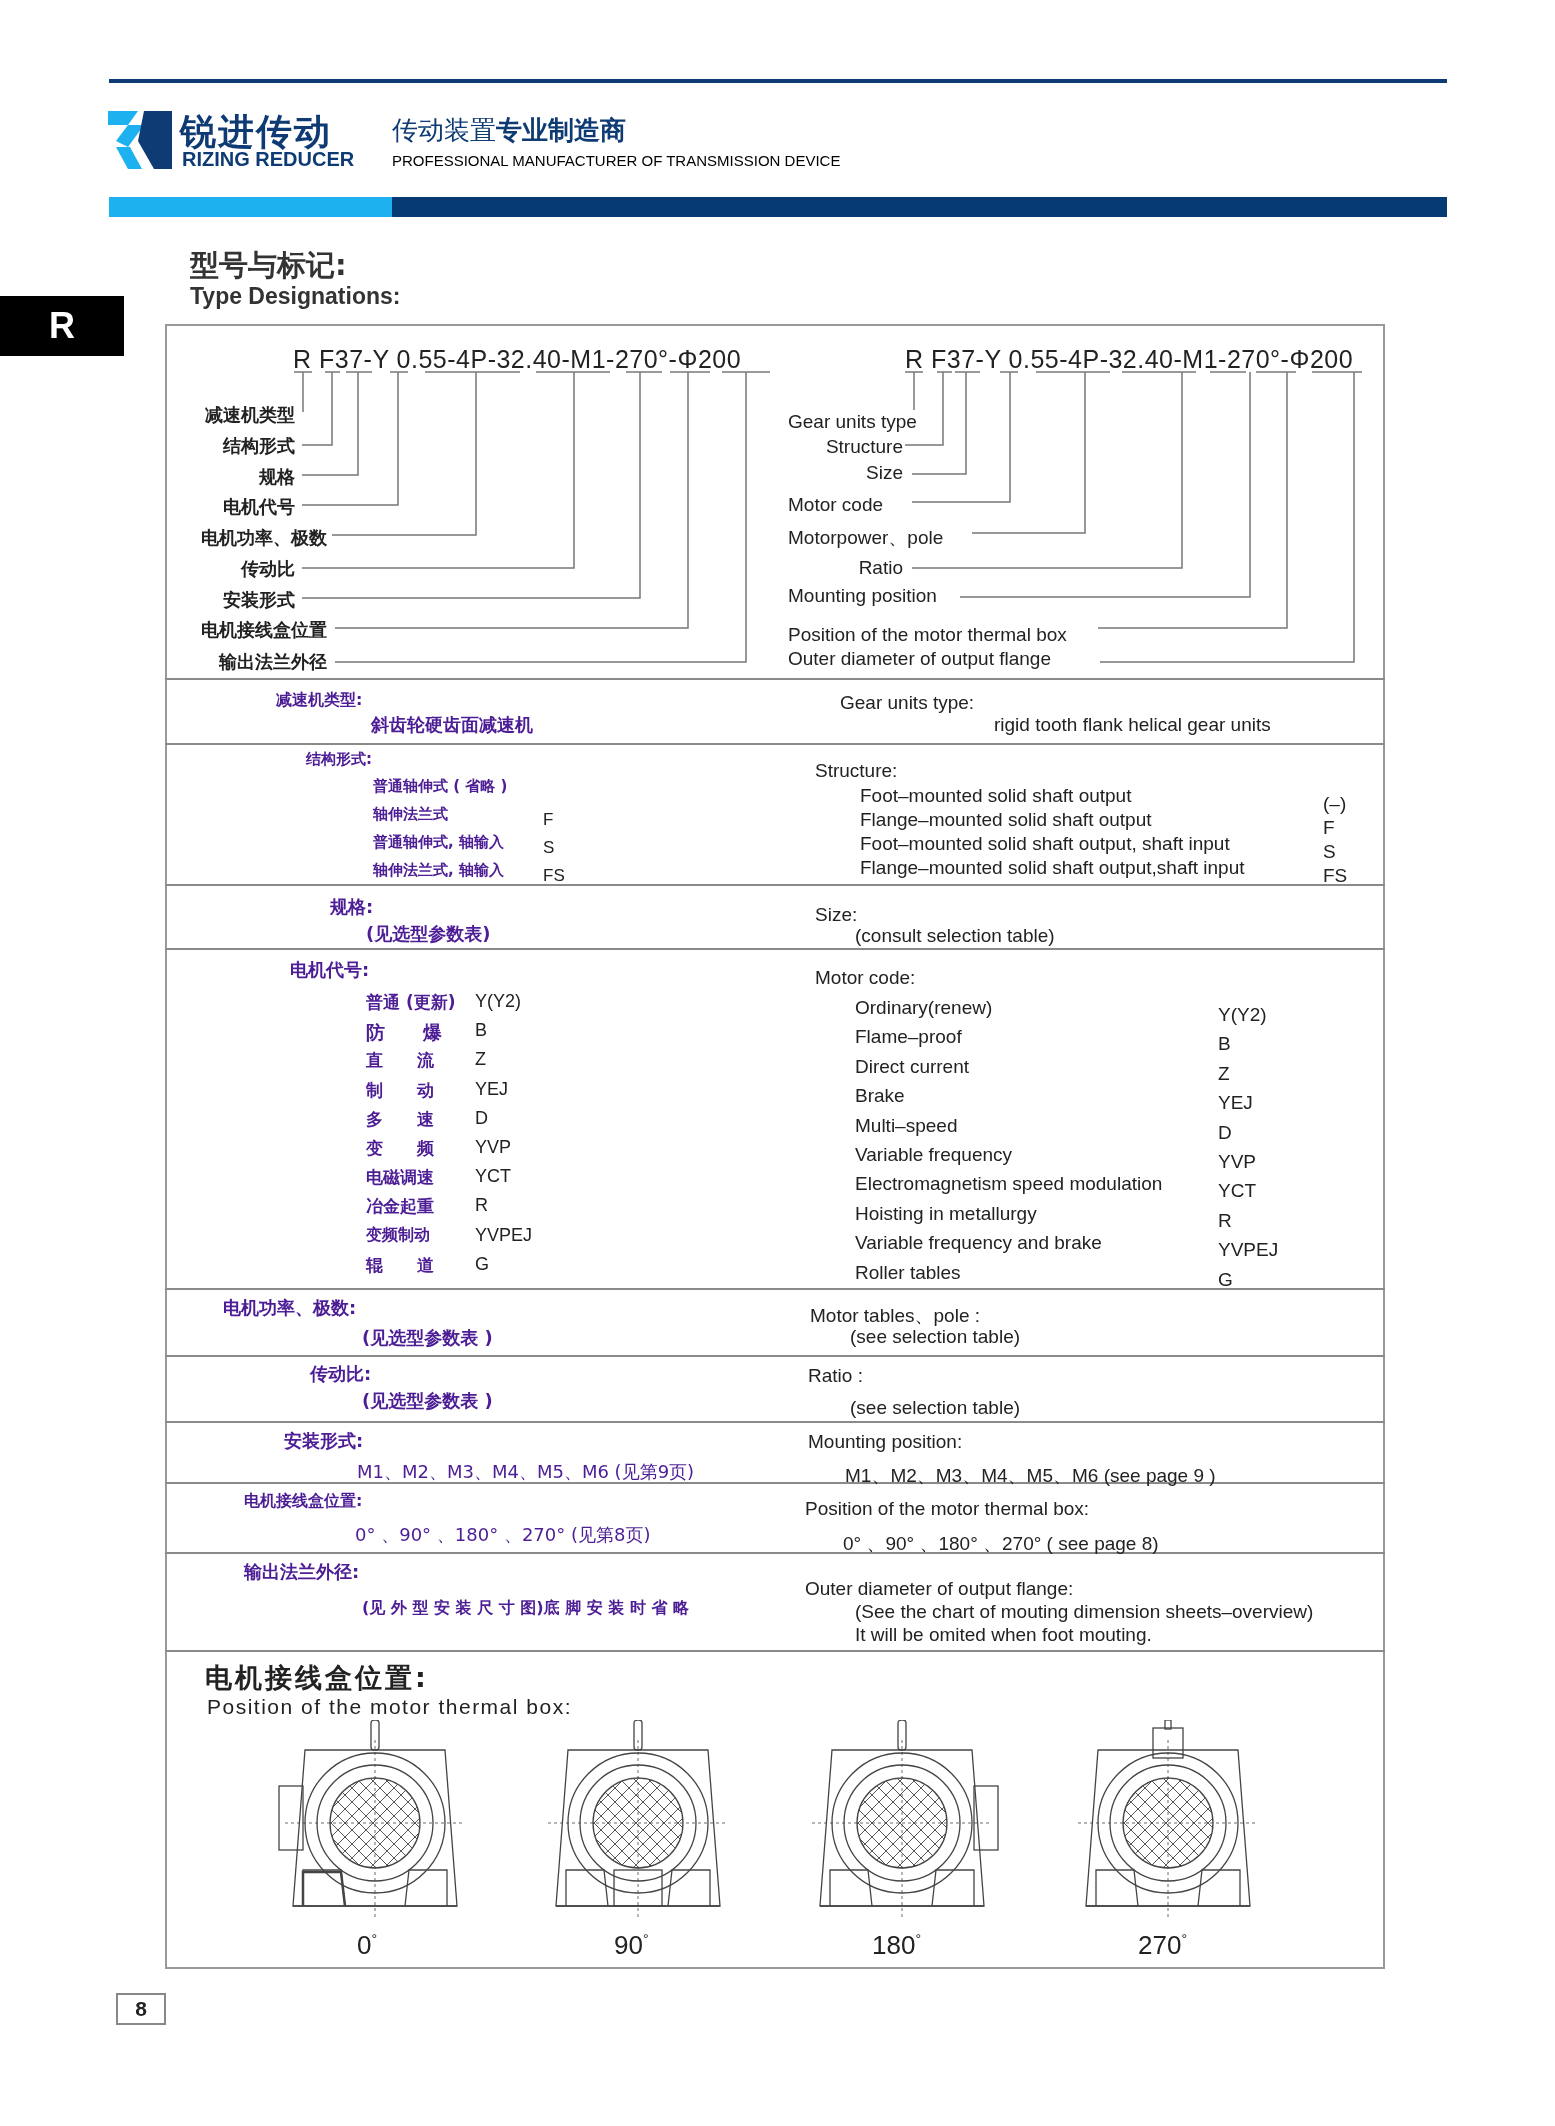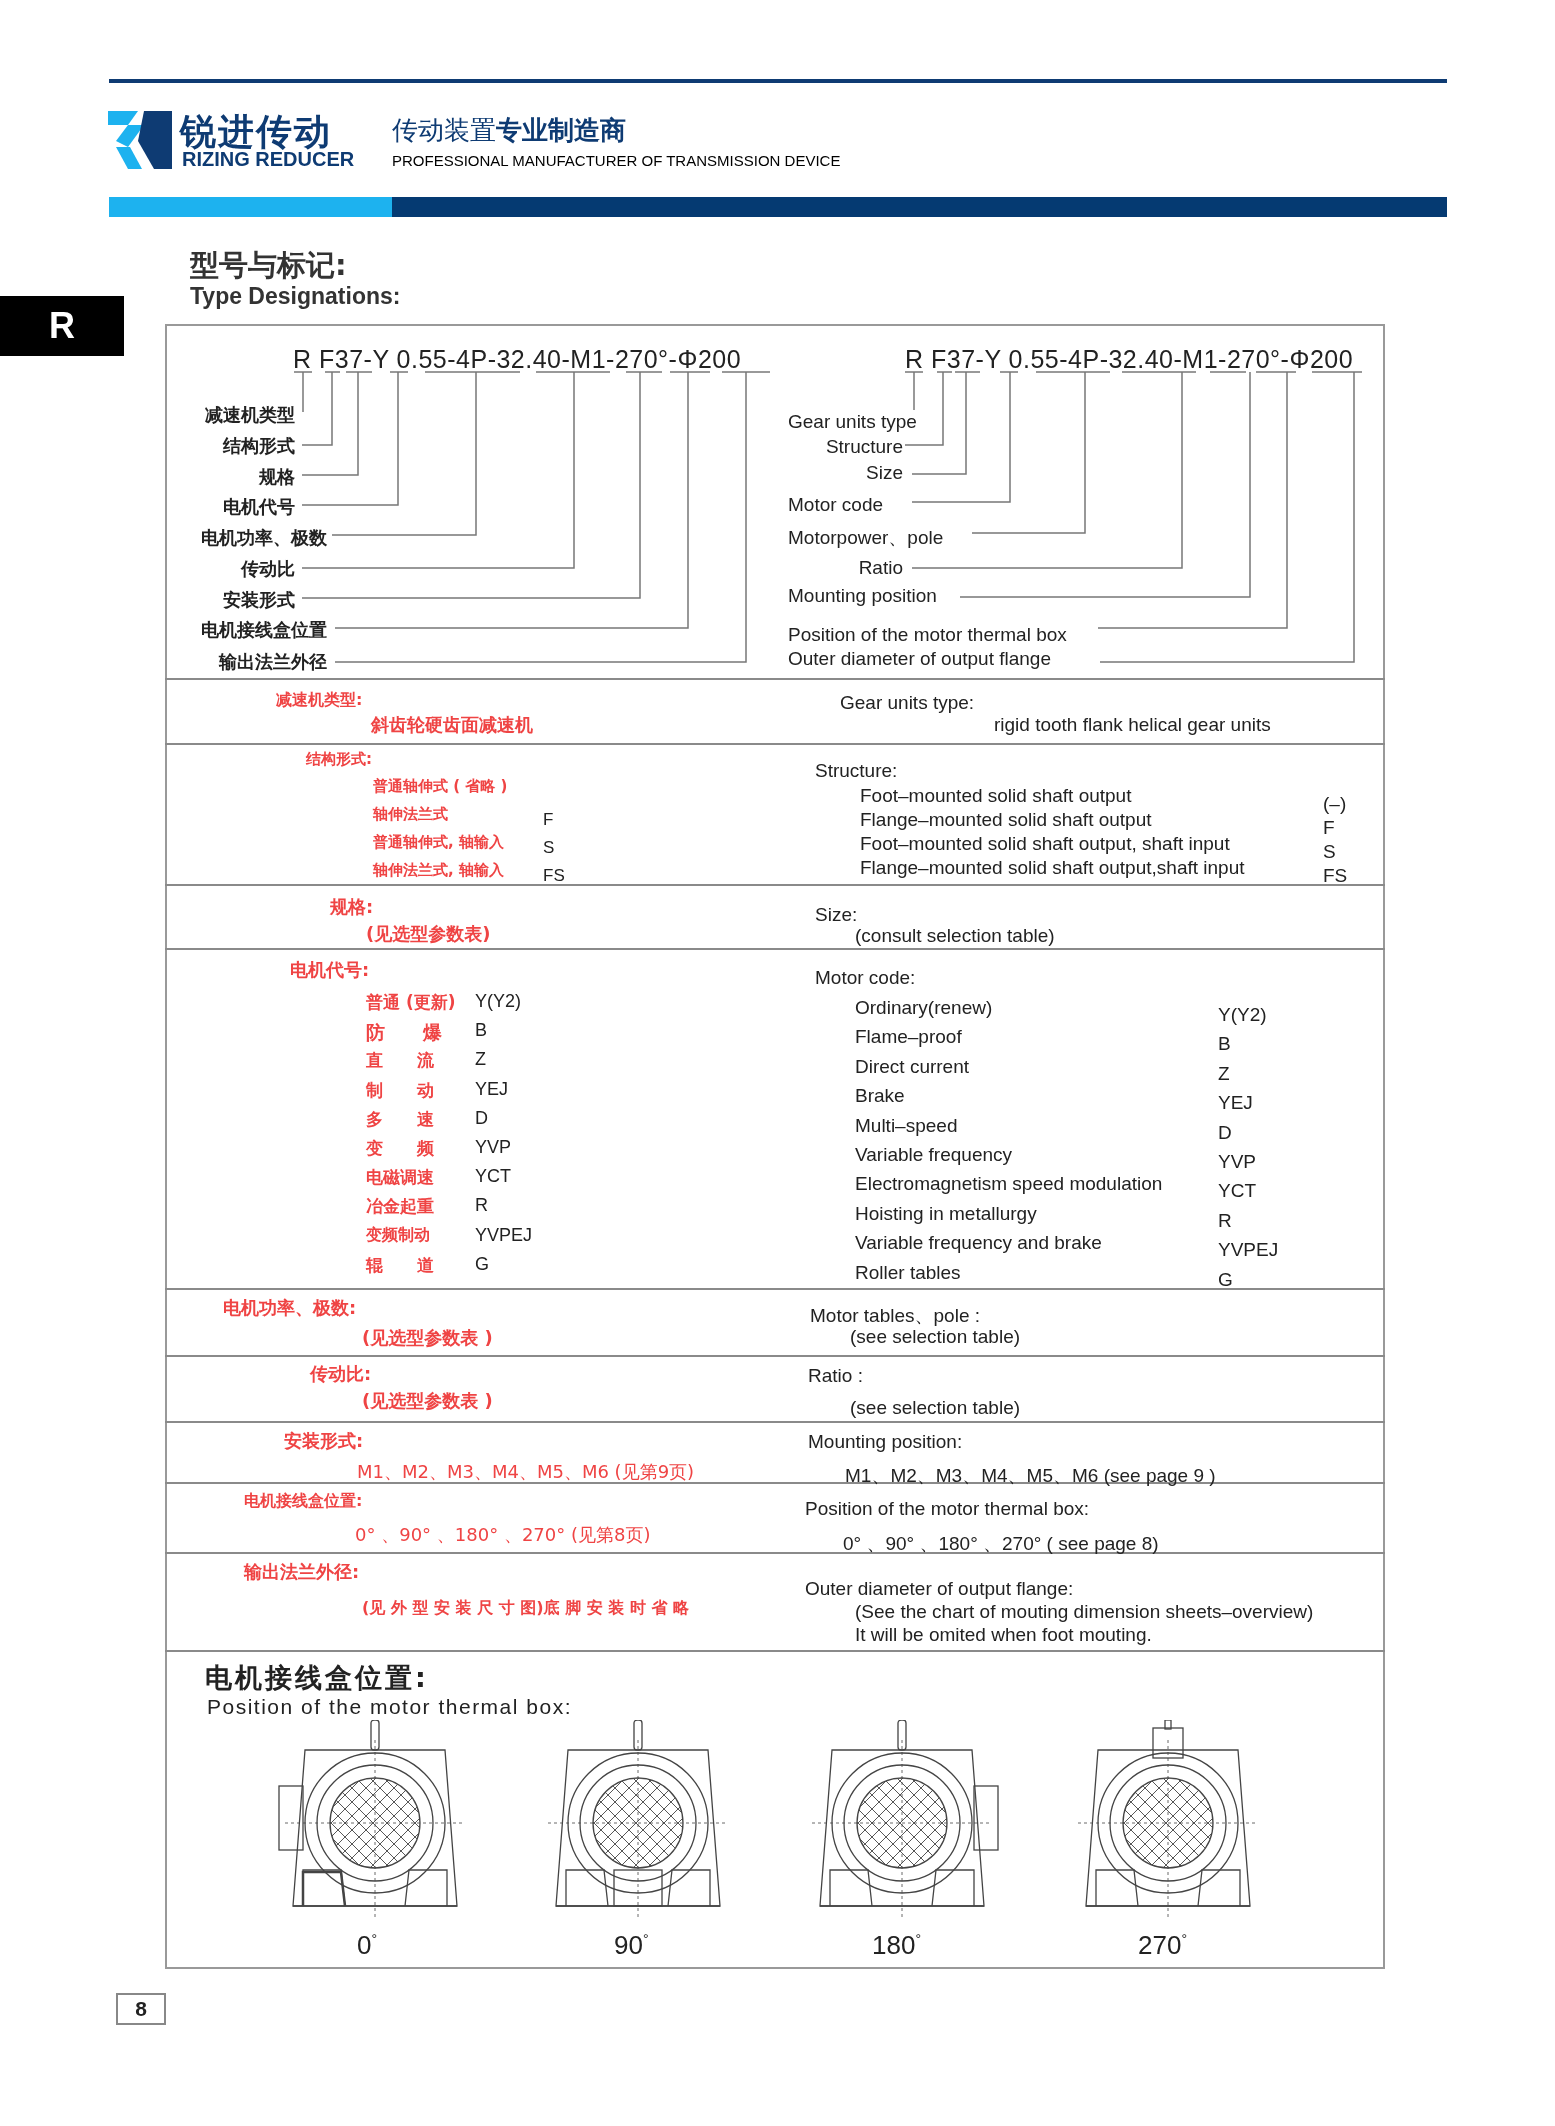--- a/index.html
+++ b/index.html
@@ -17,21 +17,21 @@
   .bar-dark{left:392px;top:197px;width:1055px;height:20px;background:#053a72;}
   
   .side-tab{left:0;top:296px;width:124px;height:60px;background:#000;color:#fff;font-size:36px;font-weight:bold;display:flex;align-items:center;justify-content:center;}
   
   .sec-cn{left:190px;top:246px;font-size:29px;font-weight:bold;font-family:"DejaVu Sans",sans-serif;color:#333;}
   .sec-en{left:190px;top:283px;font-size:23px;font-weight:bold;color:#333;}
   
   .tbl{left:165px;top:324px;width:1220px;height:1645px;border:2px solid #999;box-sizing:border-box;}
   .hline{position:absolute;left:165px;width:1220px;height:2px;background:#8a8a8a;}
   .txt{position:absolute;white-space:nowrap;}
-  .cn{font-family:"DejaVu Sans",sans-serif;font-weight:bold;font-size:18px;color:#ef4444;}
+  .cn{font-family:"DejaVu Sans",sans-serif;font-weight:bold;font-size:18px;color:#4c1d95;}
   .en{font-size:19px;color:#222;}
   .code-line{font-size:25px;color:#222;letter-spacing:0.5px;}
   .lbl-cn{font-family:"DejaVu Sans",sans-serif;font-weight:bold;font-size:18px;text-align:right;}
   .lbl-en{font-size:19px;}
   svg.lines{position:absolute;left:0;top:0;width:1555px;height:2126px;pointer-events:none;}
   .page-box{left:116px;top:1993px;width:50px;height:32px;border:2px solid #888;box-sizing:border-box;font-size:21px;font-weight:bold;display:flex;align-items:center;justify-content:center;}
   .motor{position:absolute;top:1720px;width:210px;height:220px;}
   .angle{position:absolute;top:1930px;font-size:26px;color:#222;}
   .angle sup{font-size:14px;}
 </style>

